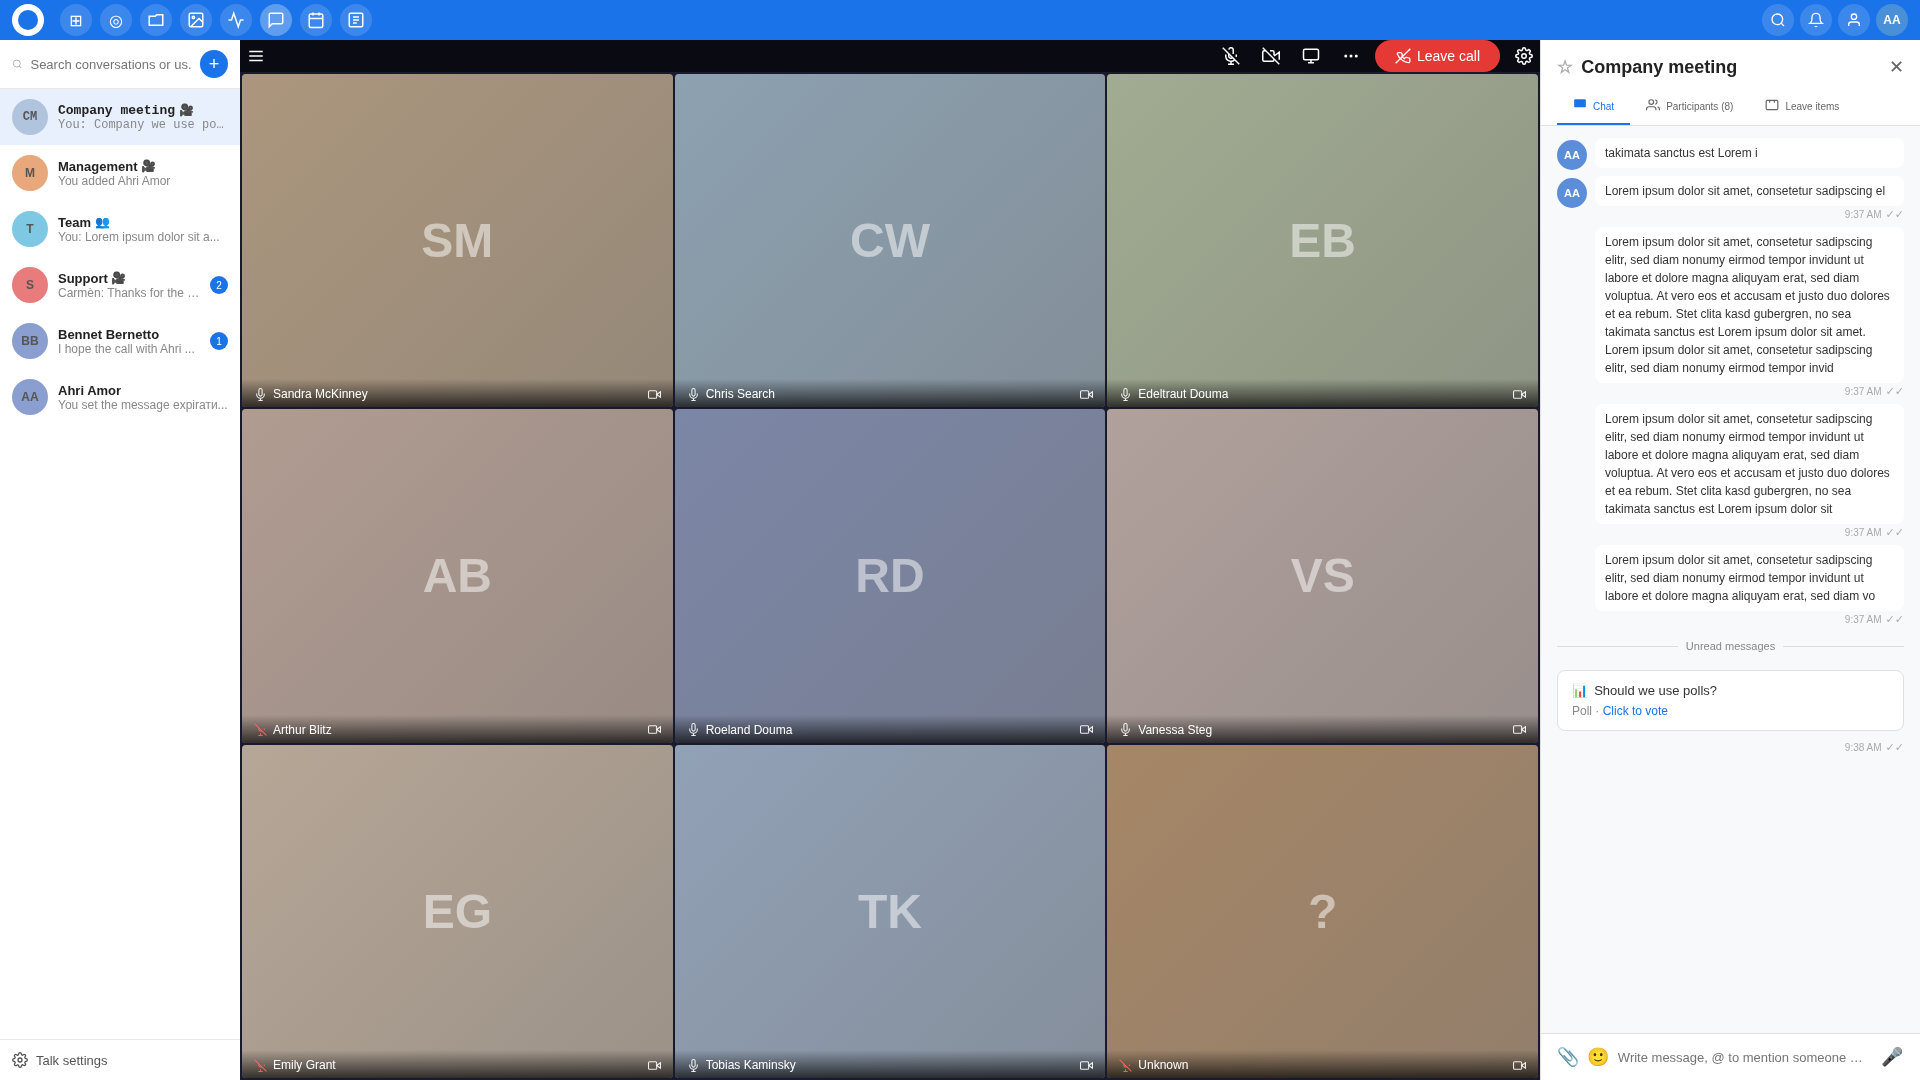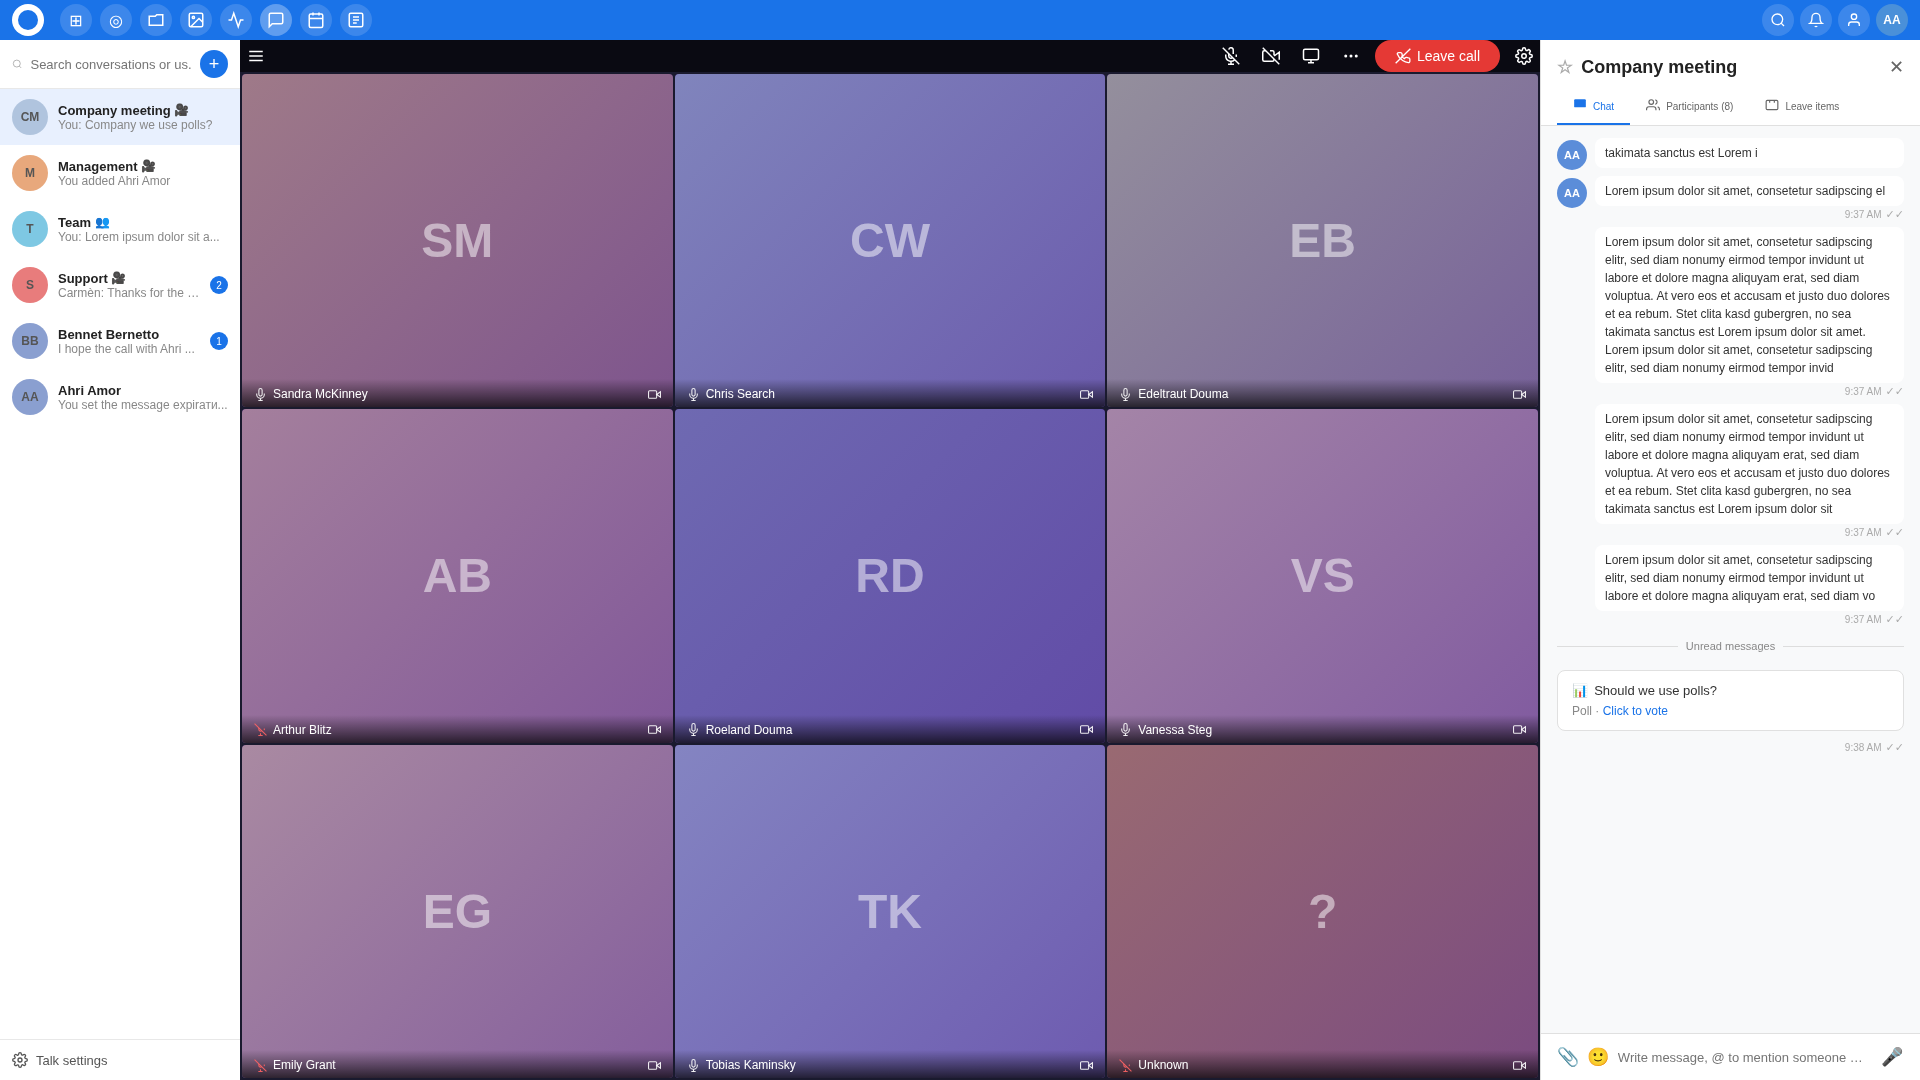--- a/index.html
+++ b/index.html
@@ -88,21 +88,21 @@
     }
 
     .conv-list { flex: 1; overflow-y: auto; }
     .conv-item {
       display: flex;
       align-items: center;
       padding: 10px 12px;
       cursor: pointer;
       gap: 10px;
     }
-    .conv-item.active { background: #e8f0fe; }
+    .conv-item.active { background: #e8f0fe; font-family: Liberation Mono, monospace; }
     .conv-avatar {
       width: 36px; height: 36px;
       border-radius: 50%;
       background: #ddd;
       display: flex; align-items: center; justify-content: center;
       font-size: 12px; font-weight: bold;
       color: #555;
       flex-shrink: 0;
     }
     .conv-content { flex: 1; min-width: 0; }
@@ -179,21 +179,21 @@
     .video-grid {
       flex: 1;
       display: grid;
       grid-template-columns: repeat(3, 1fr);
       grid-template-rows: repeat(3, 1fr);
       gap: 2px;
       padding: 2px;
     }
     .video-cell {
       position: relative;
-      background: #4c1d95;
+      background: #737373;
       overflow: hidden;
       border-radius: 4px;
     }
     .video-cell-placeholder {
       width: 100%; height: 100%;
       background: linear-gradient(135deg, #3a3a5e, #2a2a4e);
       display: flex; align-items: center; justify-content: center;
       color: white; font-size: 40px; font-weight: bold;
     }
     .video-name-bar {

